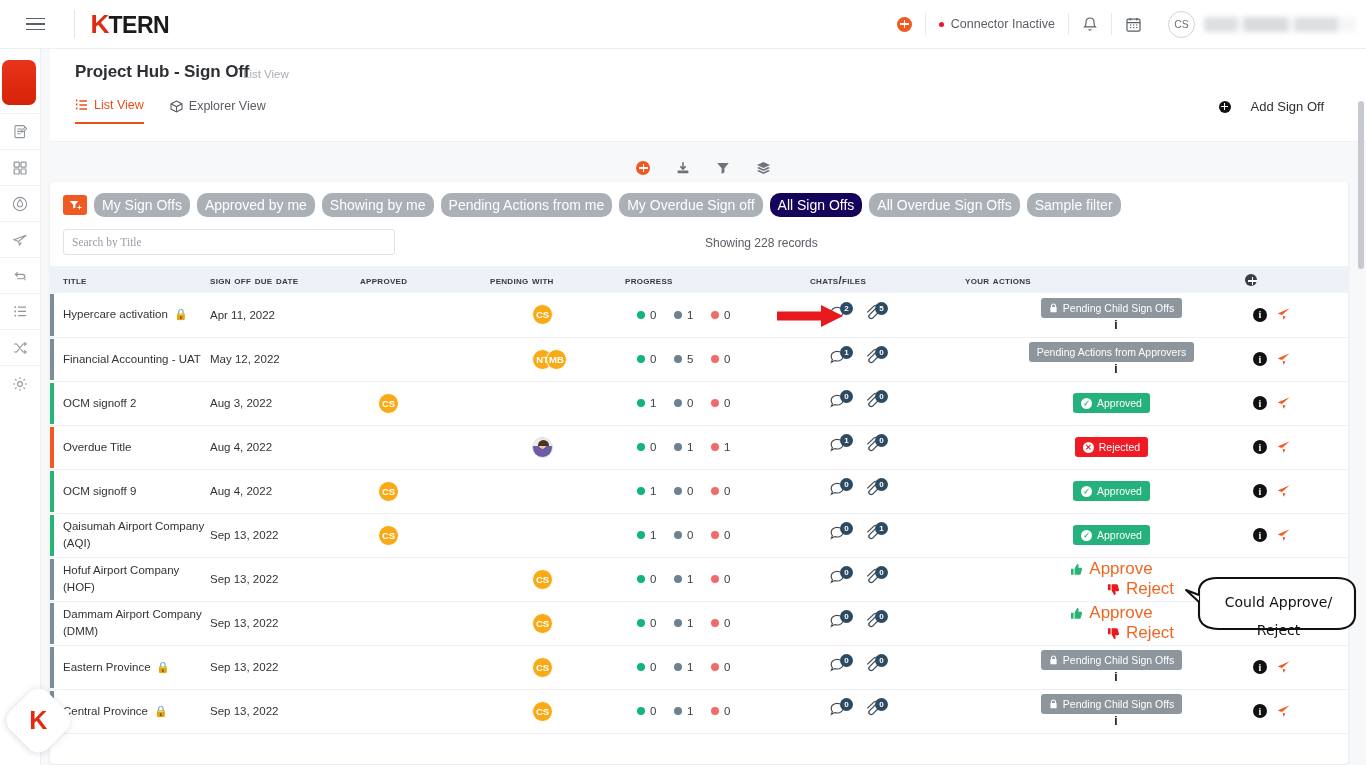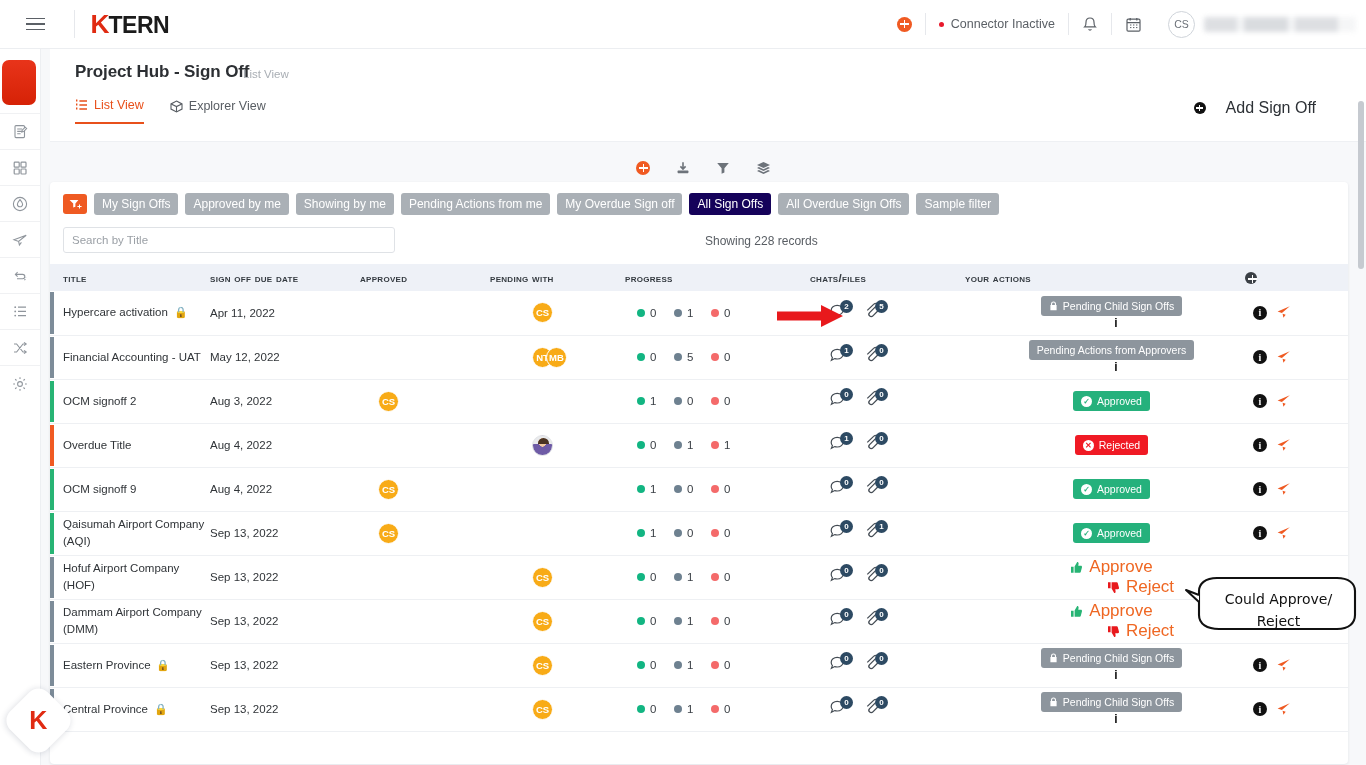--- a/index.html
+++ b/index.html
@@ -64,49 +64,49 @@
     position:absolute; top:0; left:9px; width:1316px; height:93px;
     background:#fff; border-bottom:1px solid #eef0f3;
   }
   .pagetitle{ position:absolute; left:25px; top:13px; font-size:17px;
     font-weight:bold; color:#2c2f33; letter-spacing:-.1px;}
   .pagesub{ position:absolute; left:193px; top:19px; font-size:11.5px; color:#a9aeb4;}
   .tabs{ position:absolute; left:25px; top:49px; display:flex; gap:26px;}
   .tab{ display:flex;align-items:center;gap:6px;font-size:12.5px;color:#585d63;
     padding-bottom:10px; cursor:pointer;}
   .tab.active{ color:#e8501b; border-bottom:2px solid #e8501b;}
-  .addsign{ position:absolute; right:50px; top:50px; display:flex;align-items:center;
-    gap:20px; font-size:16px;color:#2d3136;cursor:pointer;}
+  .addsign{ position:absolute; right:42px; top:50px; display:flex;align-items:center;
+    gap:20px; font-size:13px;color:#2d3136;cursor:pointer;}
   .addsign .pl{ width:12px;height:12px;border-radius:50%;background:#111;position:relative;}
   .addsign .pl:before,.addsign .pl:after{content:"";position:absolute;background:#fff;}
   .addsign .pl:before{left:2.6px;top:5.3px;width:6.8px;height:1.5px;}
   .addsign .pl:after{top:2.6px;left:5.3px;width:1.5px;height:6.8px;}
 
   .midtools{ position:absolute; top:101px; left:0; width:1325px; height:35px;
     display:flex; align-items:center; justify-content:center; gap:26px; color:#6d737a;}
   .midtools .ic{ cursor:pointer; display:flex; align-items:center;}
 
   
   .card{
     position:absolute; top:133px; left:9px; width:1298px; height:582px;
     background:#fff; border-radius:4px; box-shadow:0 1px 3px rgba(18,30,55,.09);
     overflow:hidden;
   }
   .chips{ display:flex; align-items:center; gap:7px; padding:11px 0 0 13px;}
   .chip-btn{ width:24px;height:20px;background:#ef5a22;border-radius:3px;color:#fff;
     font-size:11px;display:flex;align-items:center;justify-content:center;
     font-weight:bold; cursor:pointer;}
-  .chip{ background:#aab0b6;color:#fff;font-size:12px;border-radius:3px;
+  .chip{ background:#aab0b6;color:#fff;font-size:14px;border-radius:10px;
     padding:4px 8px; cursor:pointer; white-space:nowrap;}
   .chip.sel{ background:#15025a; }
 
   .searchrow{ position:relative; padding:12px 0 0 13px;}
   .searchbox{ width:332px;height:26px;border:1px solid #dfe2e6;border-radius:3px;
     font-size:11.5px;padding:0 8px;color:#44484d; outline:none;
-    font-family:Liberation Sans, sans-serif;}
+    font-family:Liberation Serif, serif;}
   .searchbox::placeholder{ color:#9ba0a6;}
   .records{ position:absolute; right:auto; left:655px; top:19px; font-size:12px;
     color:#585d63;}
 
   
   table{ border-collapse:collapse; width:1298px; table-layout:fixed; margin-top:11px;}
   thead th{
     background:#eef1f7; height:27px; font-size:10px; color:#343a40;
     text-align:left; font-weight:bold; font-variant:small-caps; letter-spacing:.3px;
     text-transform:lowercase; padding:0;
@@ -170,21 +170,21 @@
   .ic-i{ width:14px;height:14px;border-radius:50%;background:#111;color:#fff;
     font-size:10px;font-weight:bold;display:flex;align-items:center;justify-content:center;
     cursor:pointer; font-family:"Liberation Serif",serif;}
 
   
   .annot{ position:absolute; pointer-events:none; z-index:60;}
   .redarrow{ left:777px; top:303px; }
   .callout{ left:1185px; top:575px; }
   .callout .txt{ position:absolute; left:0; top:0; width:140px; text-align:center;
     font-family:"DejaVu Sans",sans-serif; font-size:14px; color:#111;
-    line-height:22px; padding-top:9px;}
+    line-height:28px; padding-top:9px;}
 
   .kbadge{ position:absolute; left:12px; bottom:18px; width:53px;height:53px;
     background:#fff; border-radius:13px; transform:rotate(45deg);
     box-shadow:0 1px 6px rgba(20,30,60,.16); z-index:50;
     display:flex;align-items:center;justify-content:center;}
   .kbadge span{ transform:rotate(-45deg); color:#e02b12; font-size:25px;
     font-weight:bold; font-family:"Liberation Sans",sans-serif;}
 
   .vscroll{ position:absolute; right:2px; top:52px; width:6px; height:168px;
     background:#c6cad0; border-radius:3px; z-index:45;}

